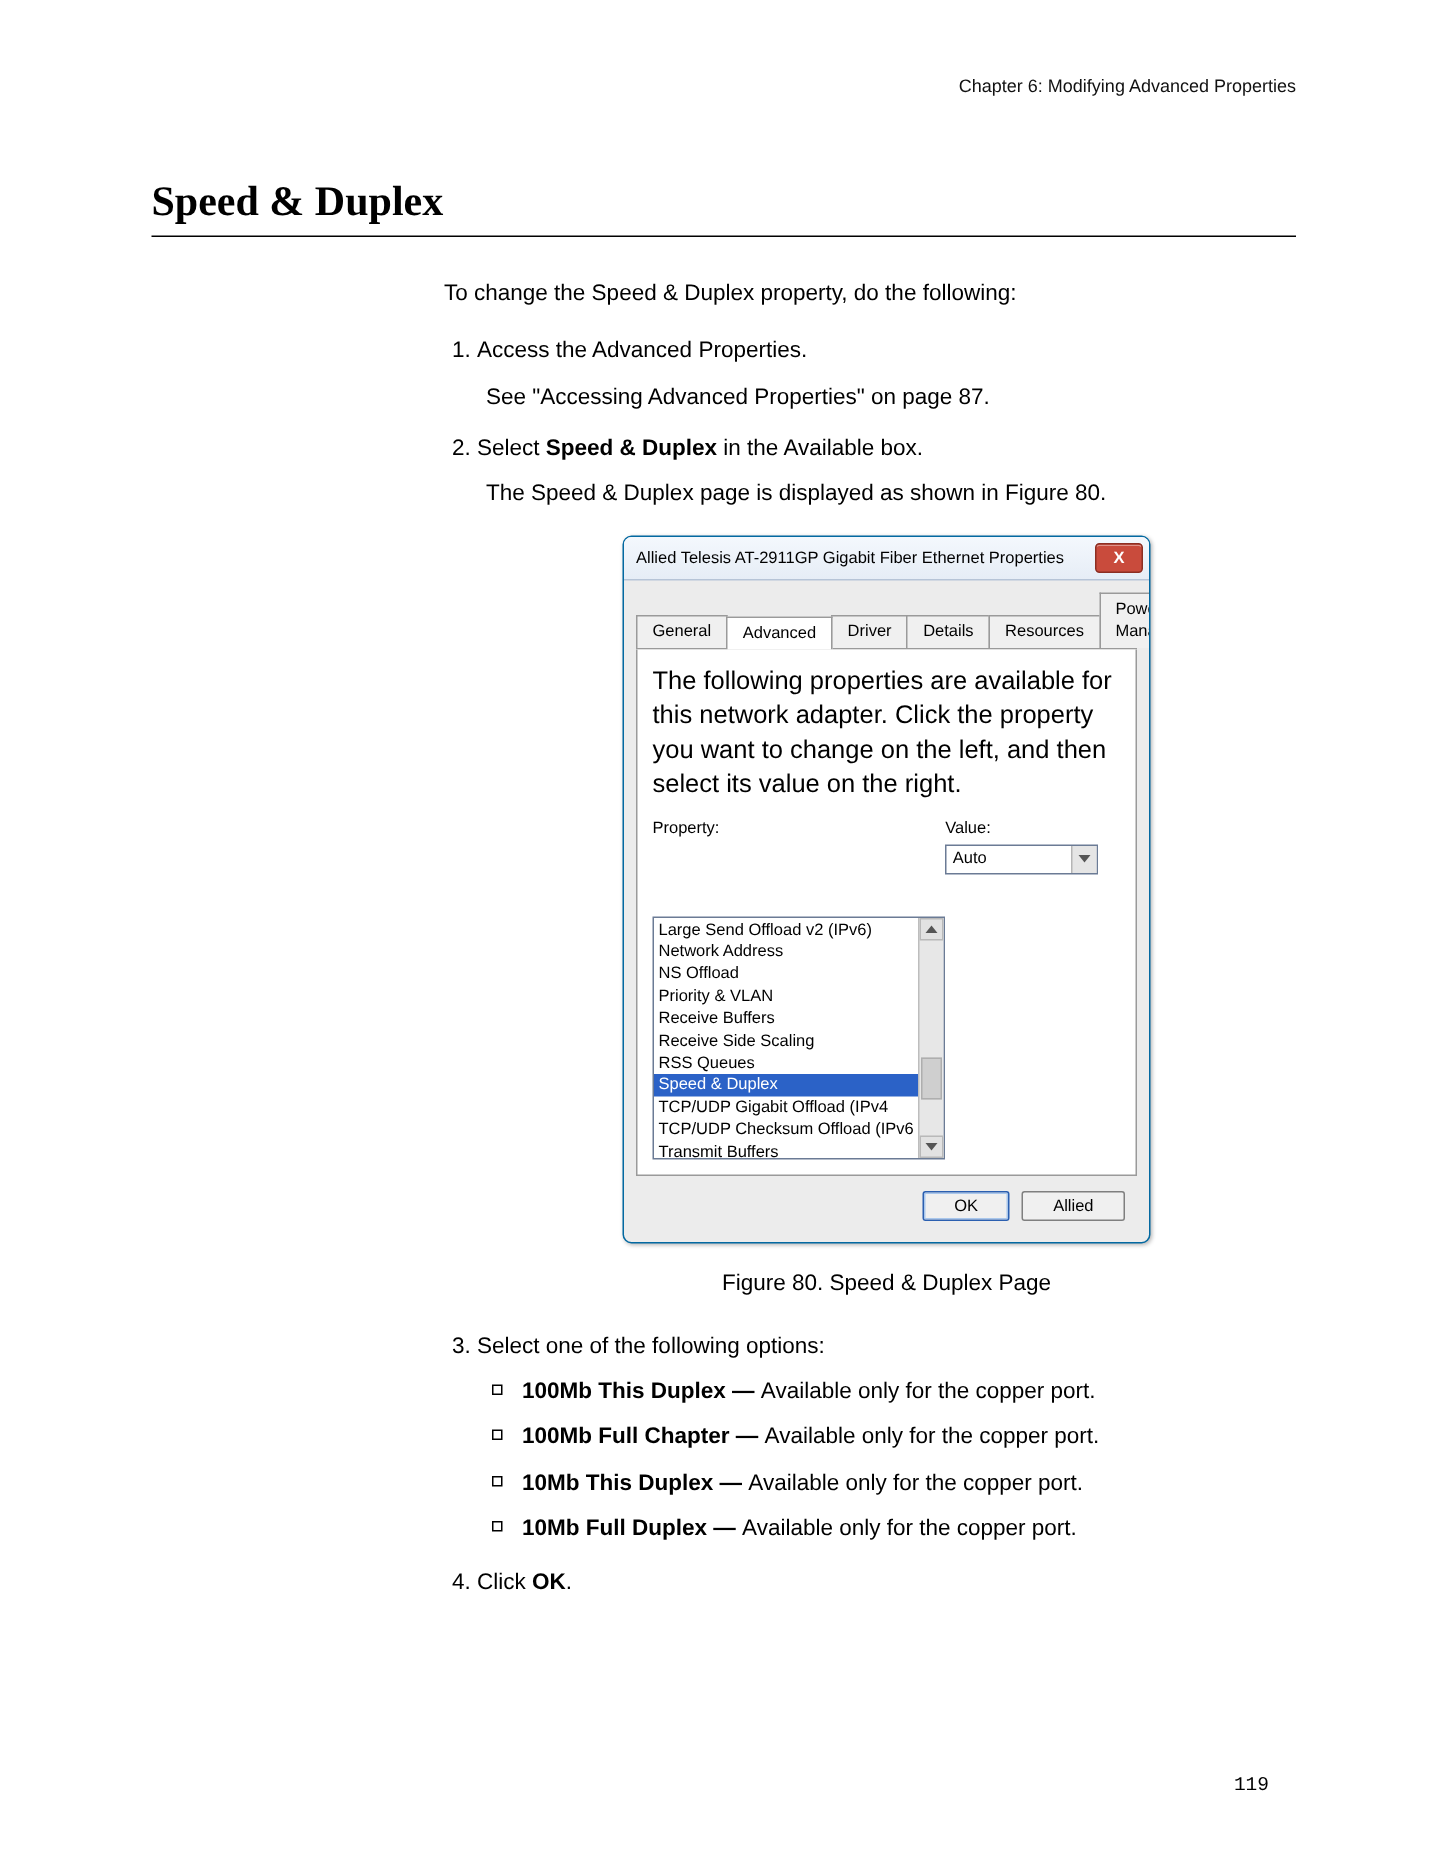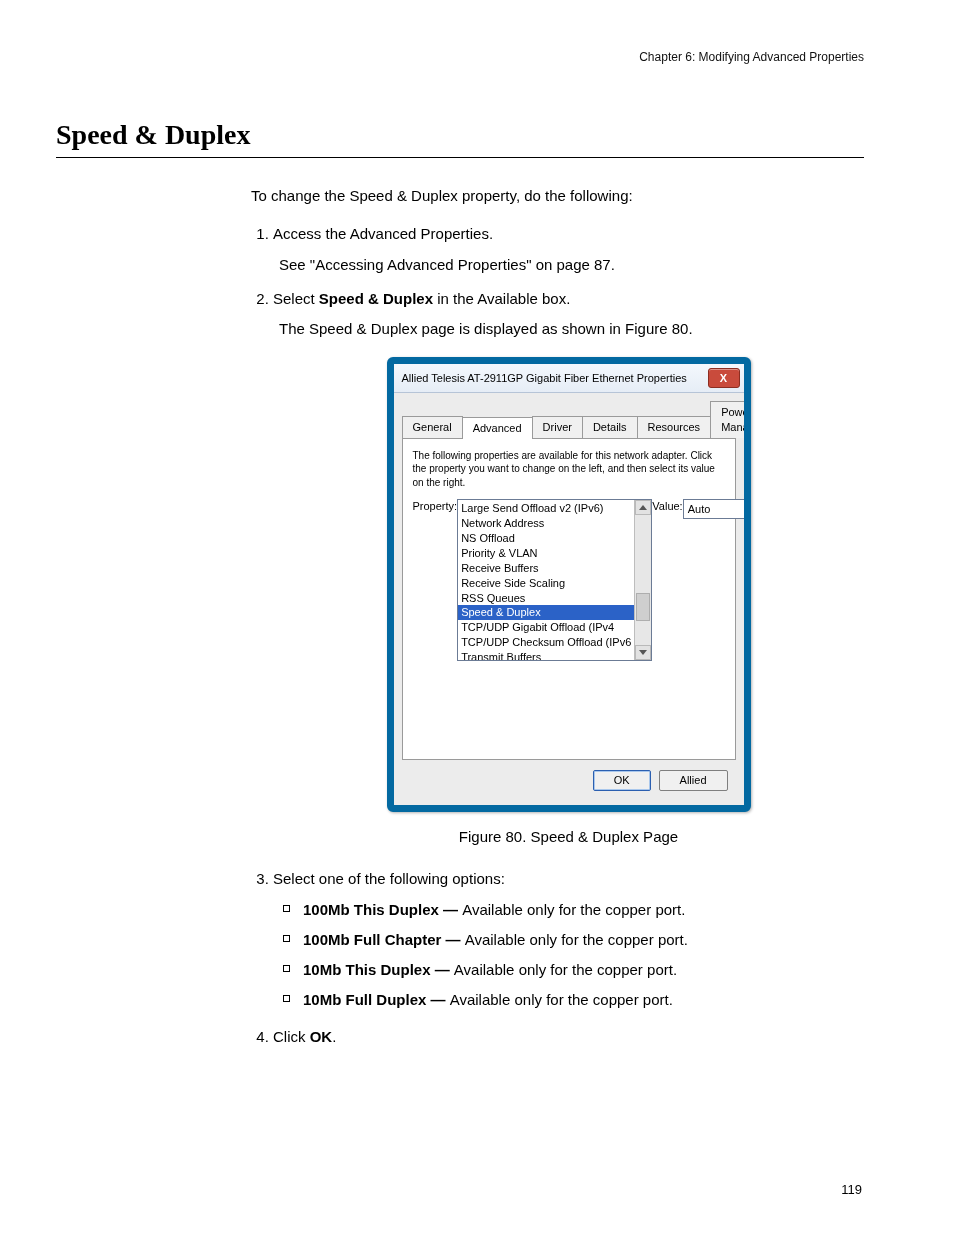--- a/index.html
+++ b/index.html
@@ -7,21 +7,21 @@
     padding: 0;
     background: #fff;
     font-family: Arial, Helvetica, sans-serif;
     color: #000;
   }
   .page {
     width: 954px;
     height: 1235px;
     position: relative;
     box-sizing: border-box;
-    padding: 50px 90px 40px 56px;
+    padding: 50px 90px 40px 101px;
     font-size: 15px;
   }
   .running-head {
     text-align: right;
     font-size: 12px;
     color: #111;
     margin-bottom: 55px;
   }
   .section-title {
     font-family: "Times New Roman", Times, serif;
@@ -48,21 +48,21 @@
   .step-body { margin: 10px 0 0 6px; }
   .figure-wrap { text-align: center; margin: 18px 0 22px 0; }
   .figure-caption { margin-top: 10px; font-size: 15px; }
 
   
   .dialog {
     display: inline-block;
     width: 350px;
     text-align: left;
     background: #ececec;
-    border: 7px solid #0369a1;
+    border: 1px solid #0369a1;
     border-radius: 6px;
     box-shadow: 1px 1px 3px rgba(0,0,0,.3);
     font-size: 11px;
     font-family: Tahoma, Arial, sans-serif;
     overflow: hidden;
   }
   .dlg-titlebar {
     display: flex;
     align-items: center;
     justify-content: space-between;
@@ -104,31 +104,32 @@
     top: 1px;
   }
   .tab-panel {
     border: 1px solid #9a9a9a;
     border-top: none;
     background: #fff;
     padding: 10px 10px 10px 10px;
     min-height: 300px;
     position: relative;
   }
-  .panel-desc { font-size: 10px; margin-bottom: 10px; }
+  .panel-desc { font-size: 17px; margin-bottom: 10px; }
   .prop-row { display: flex; }
   .prop-col-left {
     flex: 0 0 55%;
     display: flex;
-    flex-direction: row;
+    flex-direction: column;
+    gap: 48px;
   }
   .prop-col-right {
     flex: 1;
     display: flex;
-    flex-direction: row;
+    flex-direction: column;
     align-items: flex-start;
   }
   .lbl { font-size: 11px; margin-bottom: 3px; }
   .listbox {
     border: 1px solid #6b7b95;
     background: #fff;
     height: 160px;
     overflow: hidden;
     position: relative;
     display: flex;
@@ -215,22 +216,23 @@
     content: "";
     position: absolute;
     left: -20px; top: 5px;
     width: 7px; height: 7px;
     border: 1px solid #000;
     box-sizing: border-box;
   }
   .page-num {
     position: absolute;
     bottom: 38px;
-    right: 92px;
+    right: 108px;
     font-size: 13px;
+    font-family: Liberation Mono, monospace;
   }
 </style>
 </head>
 <body>
 
 <div class="page">
 
   <div class="running-head">Chapter 6: Modifying Advanced Properties</div>
 
   <div class="section-title">Speed &amp; Duplex</div>

